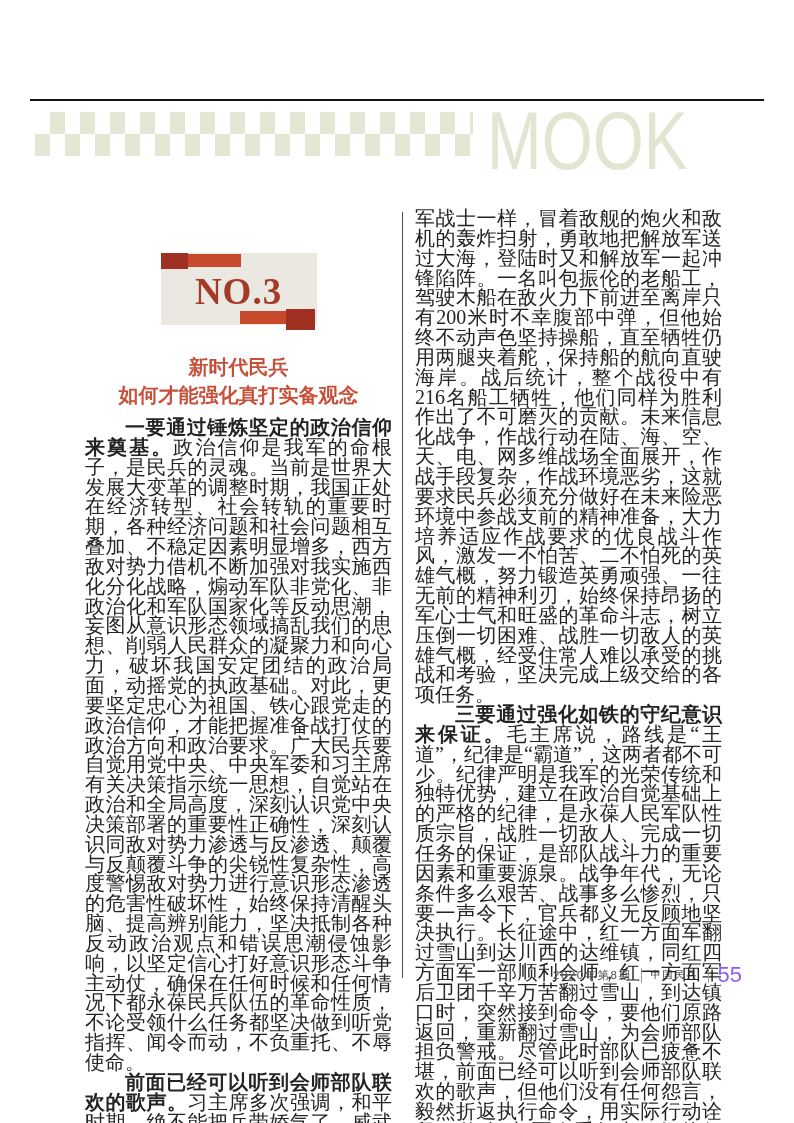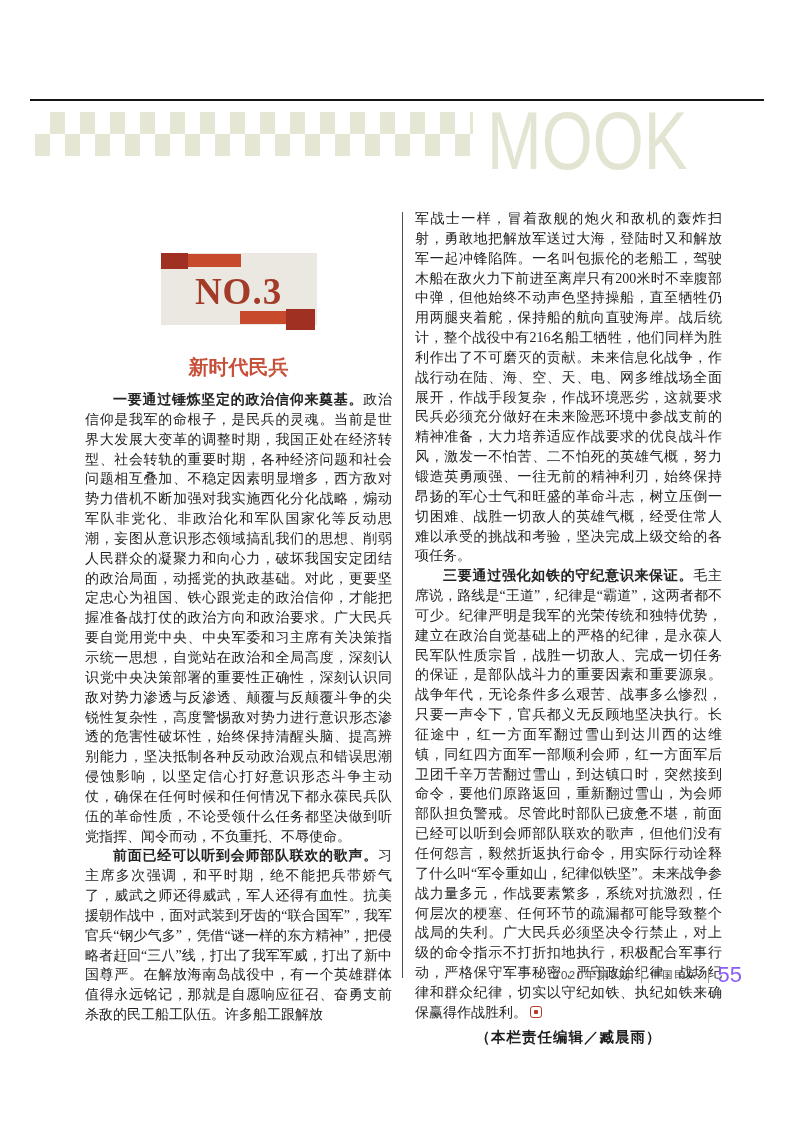--- a/index.html
+++ b/index.html
@@ -80,21 +80,21 @@
     font-weight: bold;
     font-size: 20px;
     line-height: 28px;
     color: #c7503a;
   }
 
   
   .body-text { margin-top: 9px; }
   .body-text p {
     margin: 0;
-    font-size: 14px;
+    font-size: 20px;
     line-height: 19.85px;
     text-align: justify;
   }
   p.indent { text-indent: 2em; }
   .body-text strong { font-weight: bold; }
 
   .editor-note {
     margin-top: 5px;
     text-align: center;
     font-weight: bold;
@@ -152,20 +152,21 @@
     <div class="badge">
       <span class="deco deco-tl-dark"></span>
       <span class="deco deco-tl-bright"></span>
       <span class="deco deco-br-bright"></span>
       <span class="deco deco-br-dark"></span>
       <span class="badge-num">NO.3</span>
     </div>
 
     <div class="article-title">
       <div>新时代民兵</div>
+      <div>如何才能强化真打实备观念</div>
     </div>
 
     <div class="body-text">
       <p class="indent"><strong>一要通过锤炼坚定的政治信仰来奠基。</strong><span>政治信仰是我军的命根子，是民兵的灵魂。当前是世界大发展大变革的调整时期，我国正处在经济转型、社会转轨的重要时期，各种经济问题和社会问题相互叠加、不稳定因素明显增多，西方敌对势力借机不断加强对我实施西化分化战略，煽动军队非党化、非政治化和军队国家化等反动思潮，妄图从意识形态领域搞乱我们的思想、削弱人民群众的凝聚力和向心力，破坏我国安定团结的政治局面，动摇党的执政基础。对此，更要坚定忠心为祖国、铁心跟党走的政治信仰，才能把握准备战打仗的政治方向和政治要求。广大民兵要自觉用党中央、中央军委和习主席有关决策指示统一思想，自觉站在政治和全局高度，深刻认识党中央决策部署的重要性正确性，深刻认识同敌对势力渗透与反渗透、颠覆与反颠覆斗争的尖锐性复杂性，高度警惕敌对势力进行意识形态渗透的危害性破坏性，始终保持清醒头脑、提高辨别能力，坚决抵制各种反动政治观点和错误思潮侵蚀影响，以坚定信心打好意识形态斗争主动仗，确保在任何时候和任何情况下都永葆民兵队伍的革命性质，不论受领什么任务都坚决做到听党指挥、闻令而动，不负重托、不辱使命。</span></p>
       <p class="indent"><strong>前面已经可以听到会师部队联欢的歌声。</strong><span>习主席多次强调，和平时期，绝不能把兵带娇气了，威武之师还得威武，军人还得有血性。抗美援朝作战中，面对武装到牙齿的“联合国军”，我军官兵“钢少气多”，凭借“谜一样的东方精神”，把侵略者赶回“三八”线，打出了我军军威，打出了新中国尊严。在解放海南岛战役中，有一个英雄群体值得永远铭记，那就是自愿响应征召、奋勇支前杀敌的民工船工队伍。许多船工跟解放</span></p>
     </div>
 
   </div>
 
   <div class="col-right">

